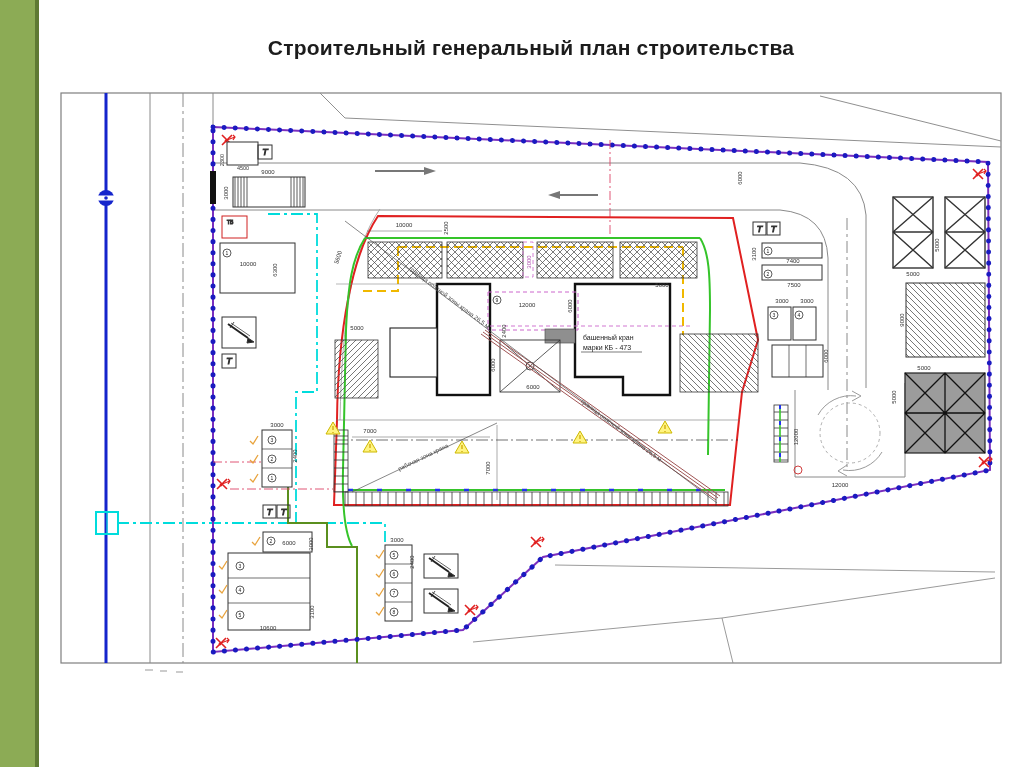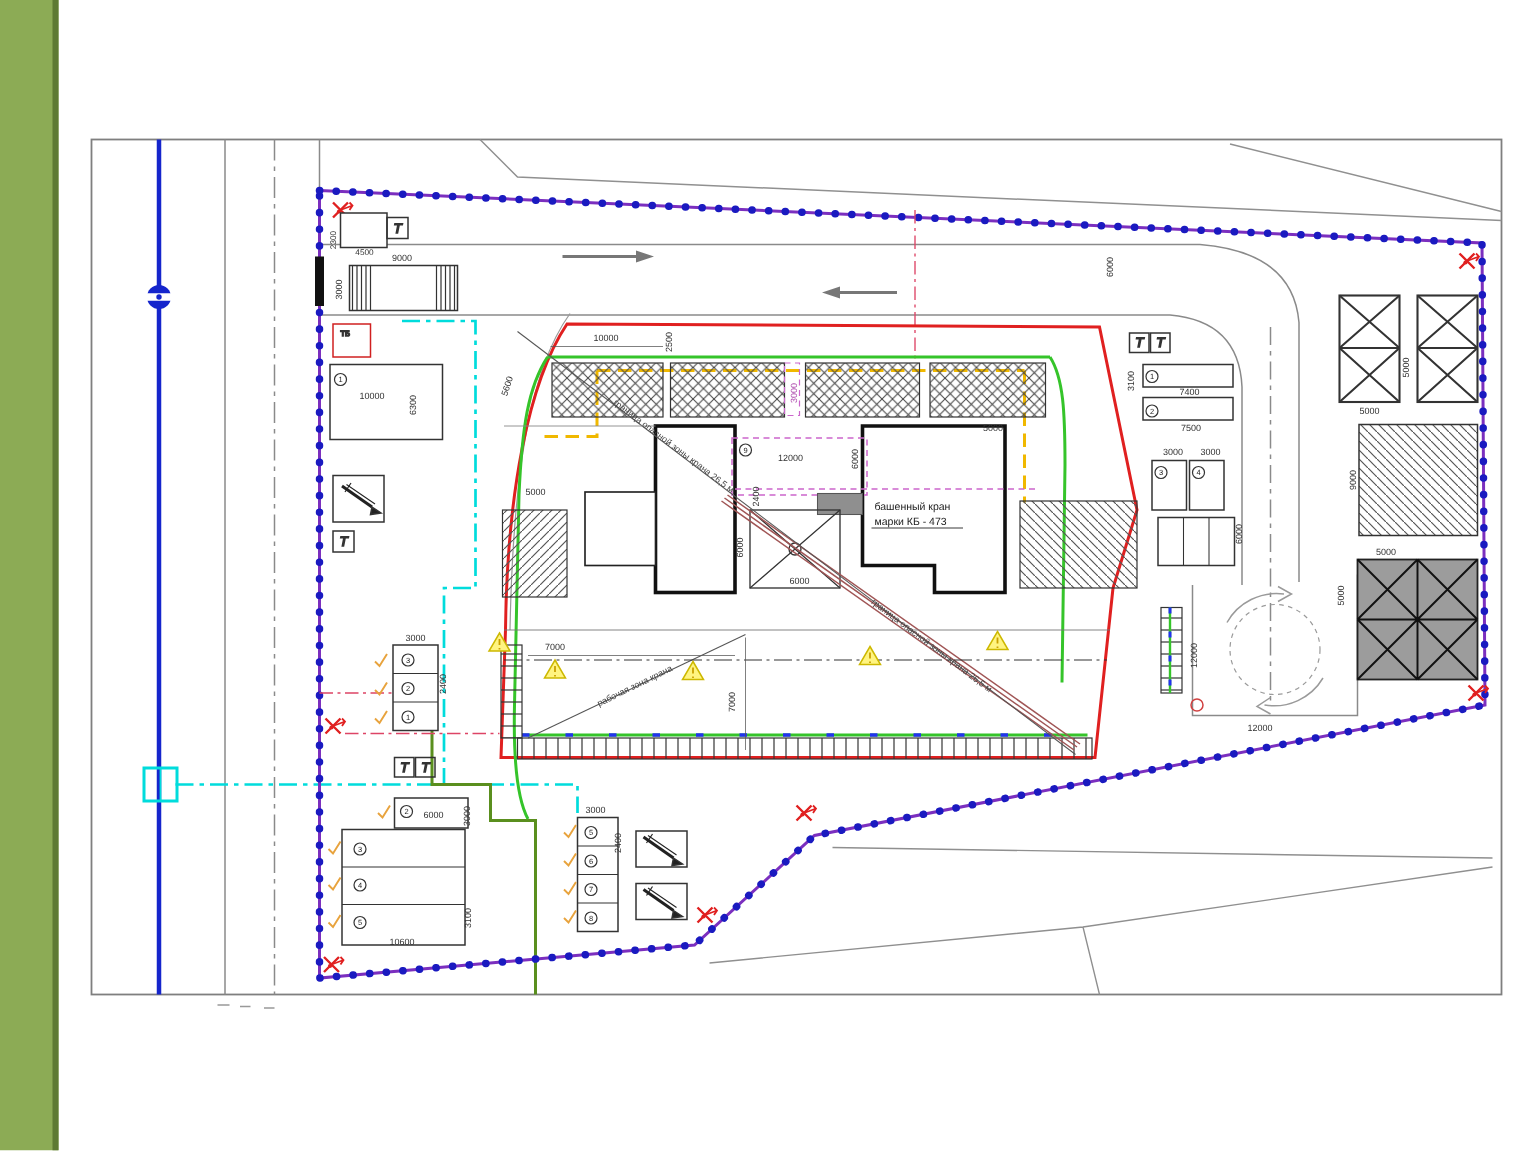--- a/index.html
+++ b/index.html
@@ -17,20 +17,21 @@
   .diag-lbl{font-size:6px;fill:#444;}
   .boxletter{font-size:9px;font-style:italic;fill:#222;}
   .tb{font-size:5px;fill:#d02020;}
   .circ-n{font-size:5px;fill:#222;}
 </style>
 </head>
 <body>
 
 <div class="slide">
   <div class="sidebar"></div>
+  <div class="title">Строительный генеральный план строительства</div>
 
   <svg width="1024" height="767" viewBox="0 0 1024 767">
     <defs>
       <pattern id="xhatch" width="7" height="7" patternUnits="userSpaceOnUse">
         <path d="M0,7 L7,0 M0,0 L7,7" stroke="#444" stroke-width="0.7" fill="none"></path>
       </pattern>
       <pattern id="hatch45" width="6" height="6" patternUnits="userSpaceOnUse">
         <path d="M0,6 L6,0" stroke="#555" stroke-width="0.8" fill="none"></path>
       </pattern>
       <pattern id="hatch135" width="6" height="6" patternUnits="userSpaceOnUse">

